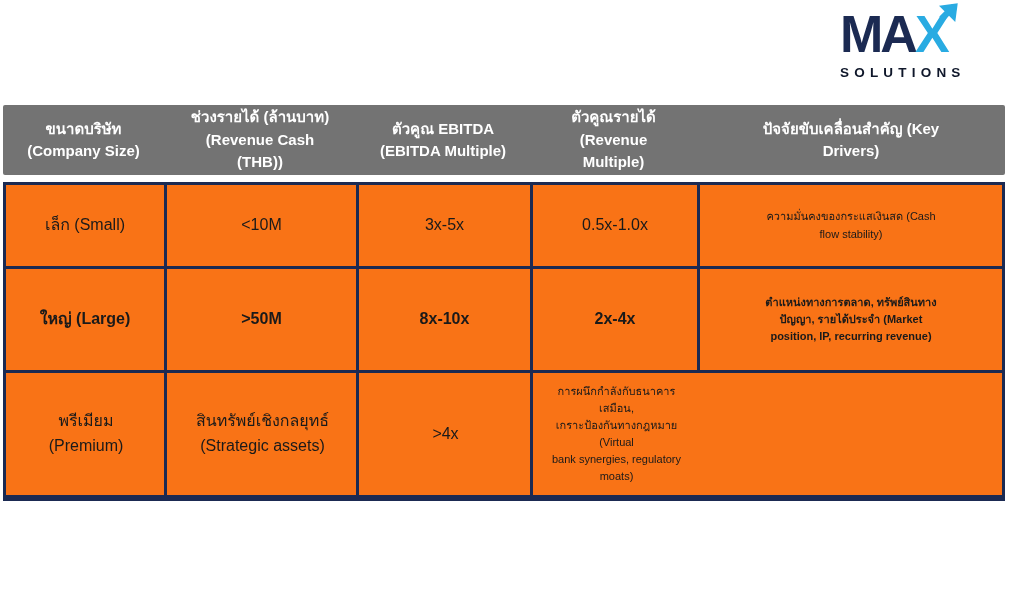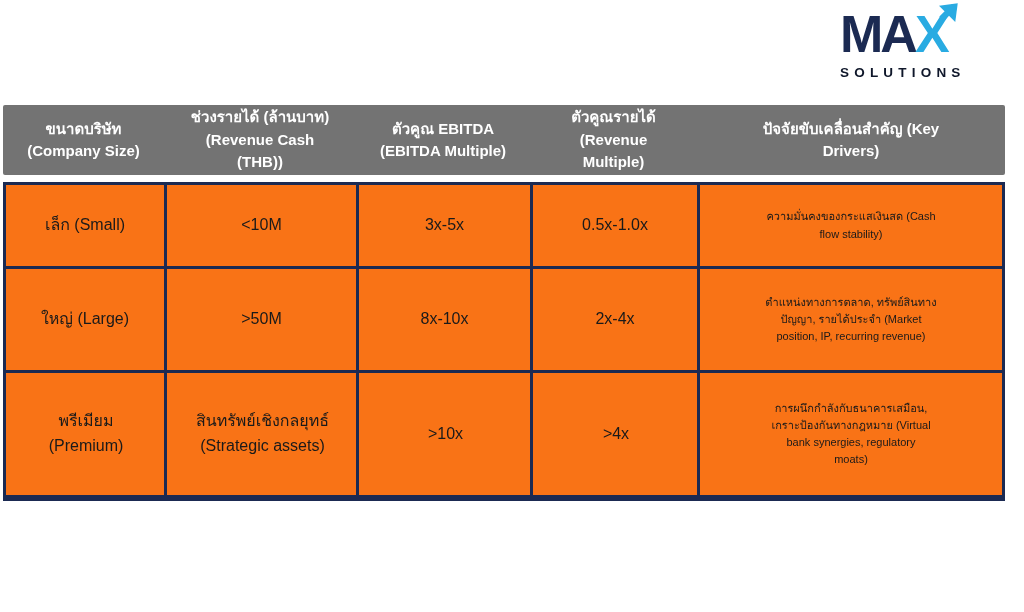--- a/index.html
+++ b/index.html
@@ -93,21 +93,21 @@
     font-size: 16px;
     line-height: 1.55;
     white-space: pre-line;
     padding: 6px 8px;
     border-right: 3px solid #1b2a52;
   }
   .cell:last-child { border-right: none; }
   .cell.drivers { font-size: 11px; padding: 6px 10px; border-radius: 31px; }
   .r1 .cell { min-height: 81px; }
   .r2 .cell { min-height: 77px; }
-  .r3 .cell { min-height: 101px; }
+  .r3 .cell { min-height: 101px; font-weight: bold; }
   .r4 .cell { min-height: 122px; padding-left: 10px; }
 </style>
 </head>
 <body>
 
 <div class="page">
 
   <div class="logo">
     <div class="logo-top">
       <span>MA</span>
@@ -159,21 +159,20 @@
         <div class="cell drivers">ตำแหน่งทางการตลาด, ทรัพย์สินทาง
 ปัญญา, รายได้ประจำ (Market
 position, IP, recurring revenue)</div>
       </div>
 
       <div class="trow r4">
         <div class="cell">พรีเมียม
 (Premium)</div>
         <div class="cell">สินทรัพย์เชิงกลยุทธ์
 (Strategic assets)</div>
-        <div class="cell">&gt;10x</div>
         <div class="cell">&gt;4x</div>
         <div class="cell drivers">การผนึกกำลังกับธนาคารเสมือน,
 เกราะป้องกันทางกฎหมาย (Virtual
 bank synergies, regulatory
 moats)</div>
       </div>
 
     </div>
   </div>
 

